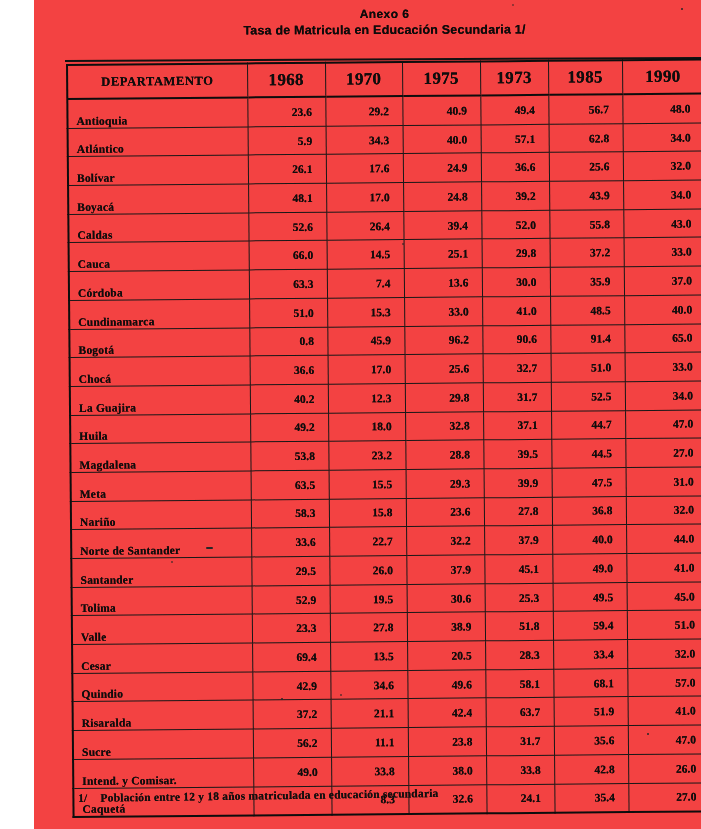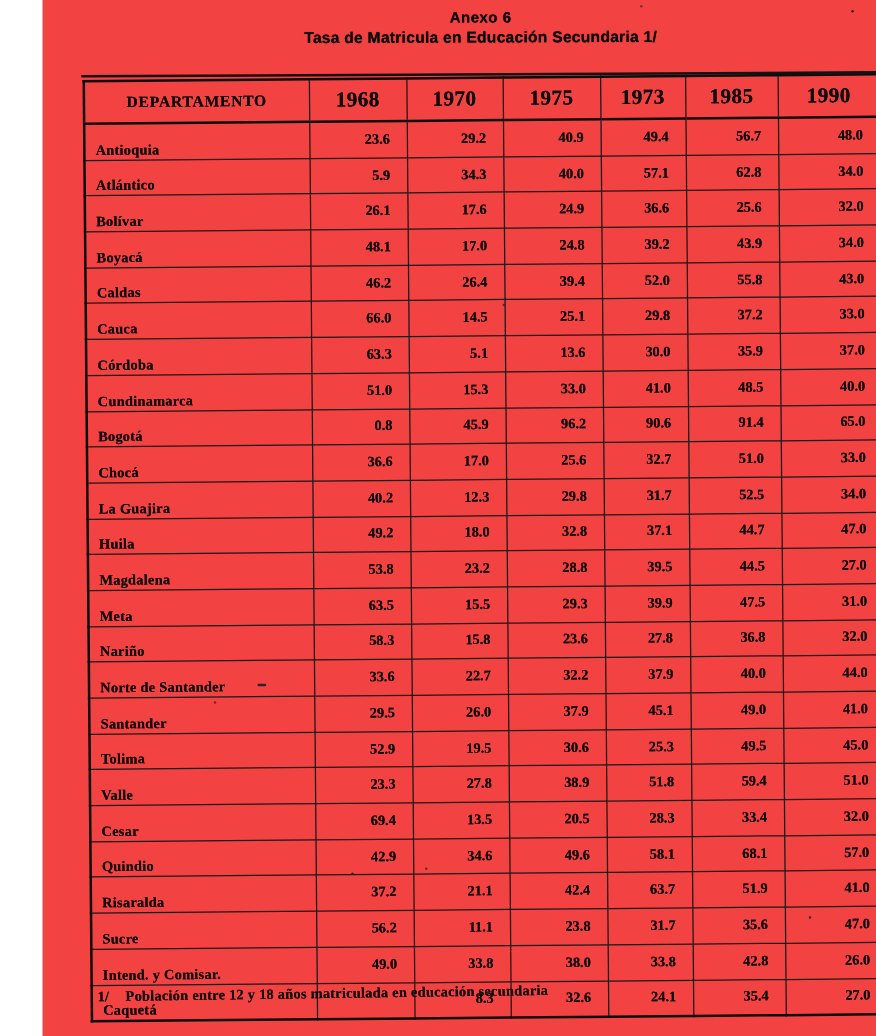--- a/index.html
+++ b/index.html
@@ -199,40 +199,40 @@
             <td class="dept">Boyacá</td>
             <td class="num">48.1</td>
             <td class="num">17.0</td>
             <td class="num">24.8</td>
             <td class="num">39.2</td>
             <td class="num">43.9</td>
             <td class="num">34.0</td>
           </tr>
           <tr>
             <td class="dept">Caldas</td>
-            <td class="num">46.2</td>
+            <td class="num">52.6</td>
             <td class="num">26.4</td>
             <td class="num">39.4</td>
             <td class="num">52.0</td>
             <td class="num">55.8</td>
             <td class="num">43.0</td>
           </tr>
           <tr>
             <td class="dept">Cauca</td>
             <td class="num">66.0</td>
             <td class="num">14.5</td>
             <td class="num">25.1</td>
             <td class="num">29.8</td>
             <td class="num">37.2</td>
             <td class="num">33.0</td>
           </tr>
           <tr>
             <td class="dept">Córdoba</td>
             <td class="num">63.3</td>
-            <td class="num">5.1</td>
+            <td class="num">7.4</td>
             <td class="num">13.6</td>
             <td class="num">30.0</td>
             <td class="num">35.9</td>
             <td class="num">37.0</td>
           </tr>
           <tr>
             <td class="dept">Cundinamarca</td>
             <td class="num">51.0</td>
             <td class="num">15.3</td>
             <td class="num">33.0</td>

